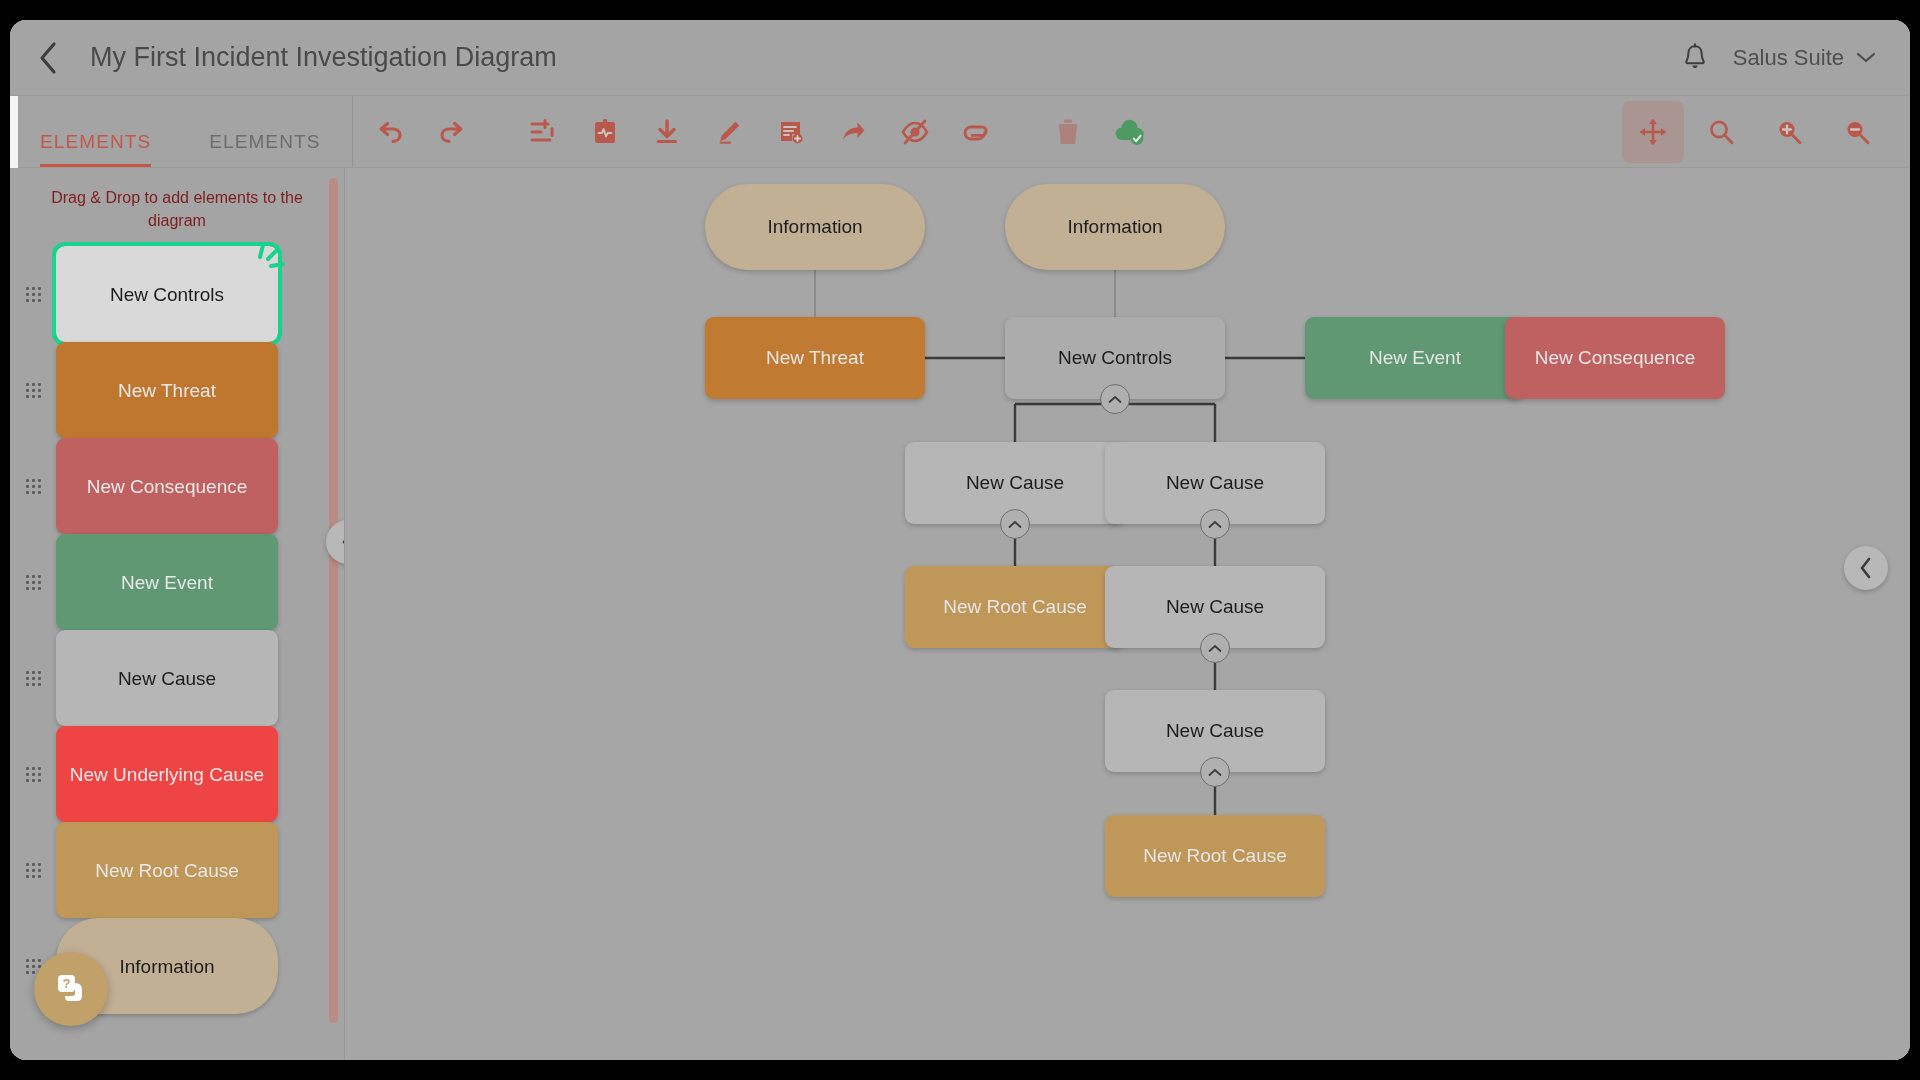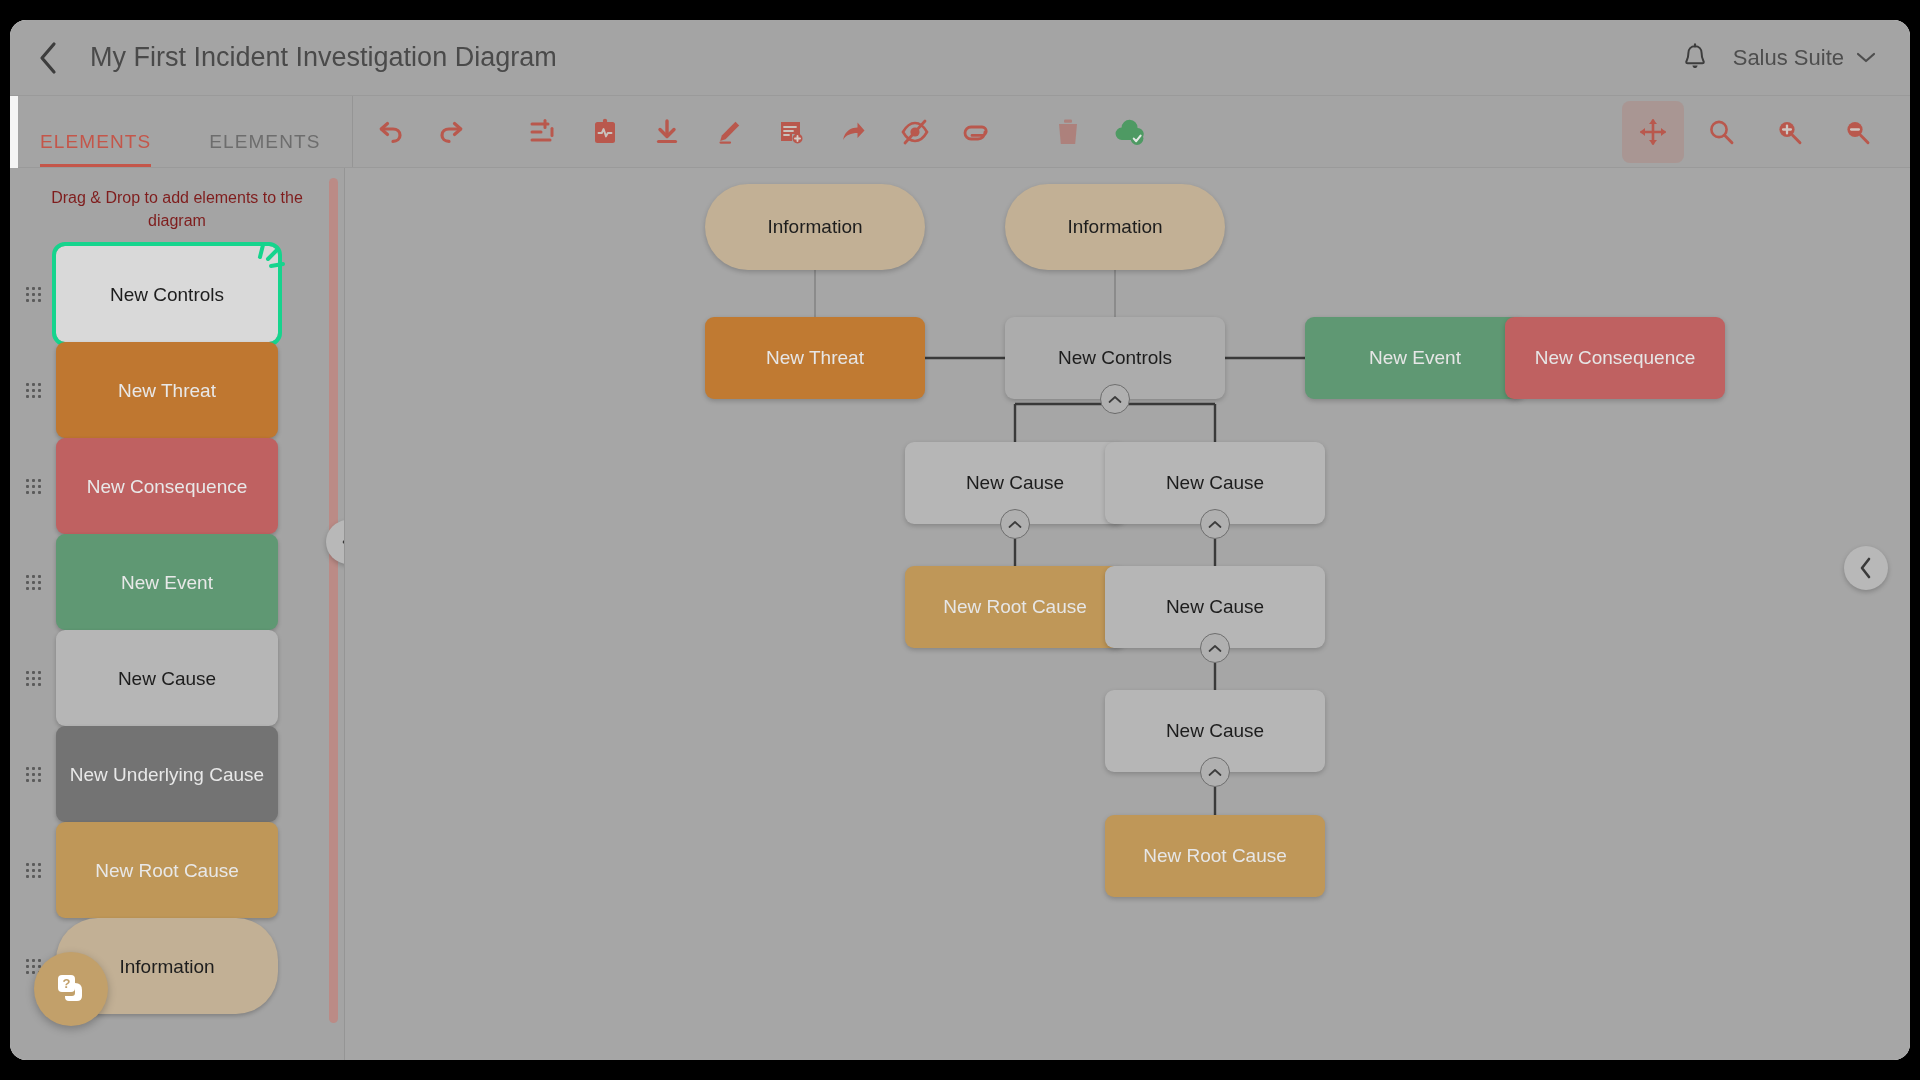--- a/index.html
+++ b/index.html
@@ -446,21 +446,21 @@
                   <i></i>
                   <i></i>
                   <i></i>
                   <i></i>
                   <i></i>
                   <i></i>
                   <i></i>
                   <i></i>
                 </div>
               </div>
-              <div class="el-card" style="background: #737373;">New Underlying Cause</div>
+              <div class="el-card" style="background: #ef4444;">New Underlying Cause</div>
             </div>
             <div class="el-row">
               <div class="drag-handle">
                 <div class="dotgrid">
                   <i></i>
                   <i></i>
                   <i></i>
                   <i></i>
                   <i></i>
                   <i></i>

